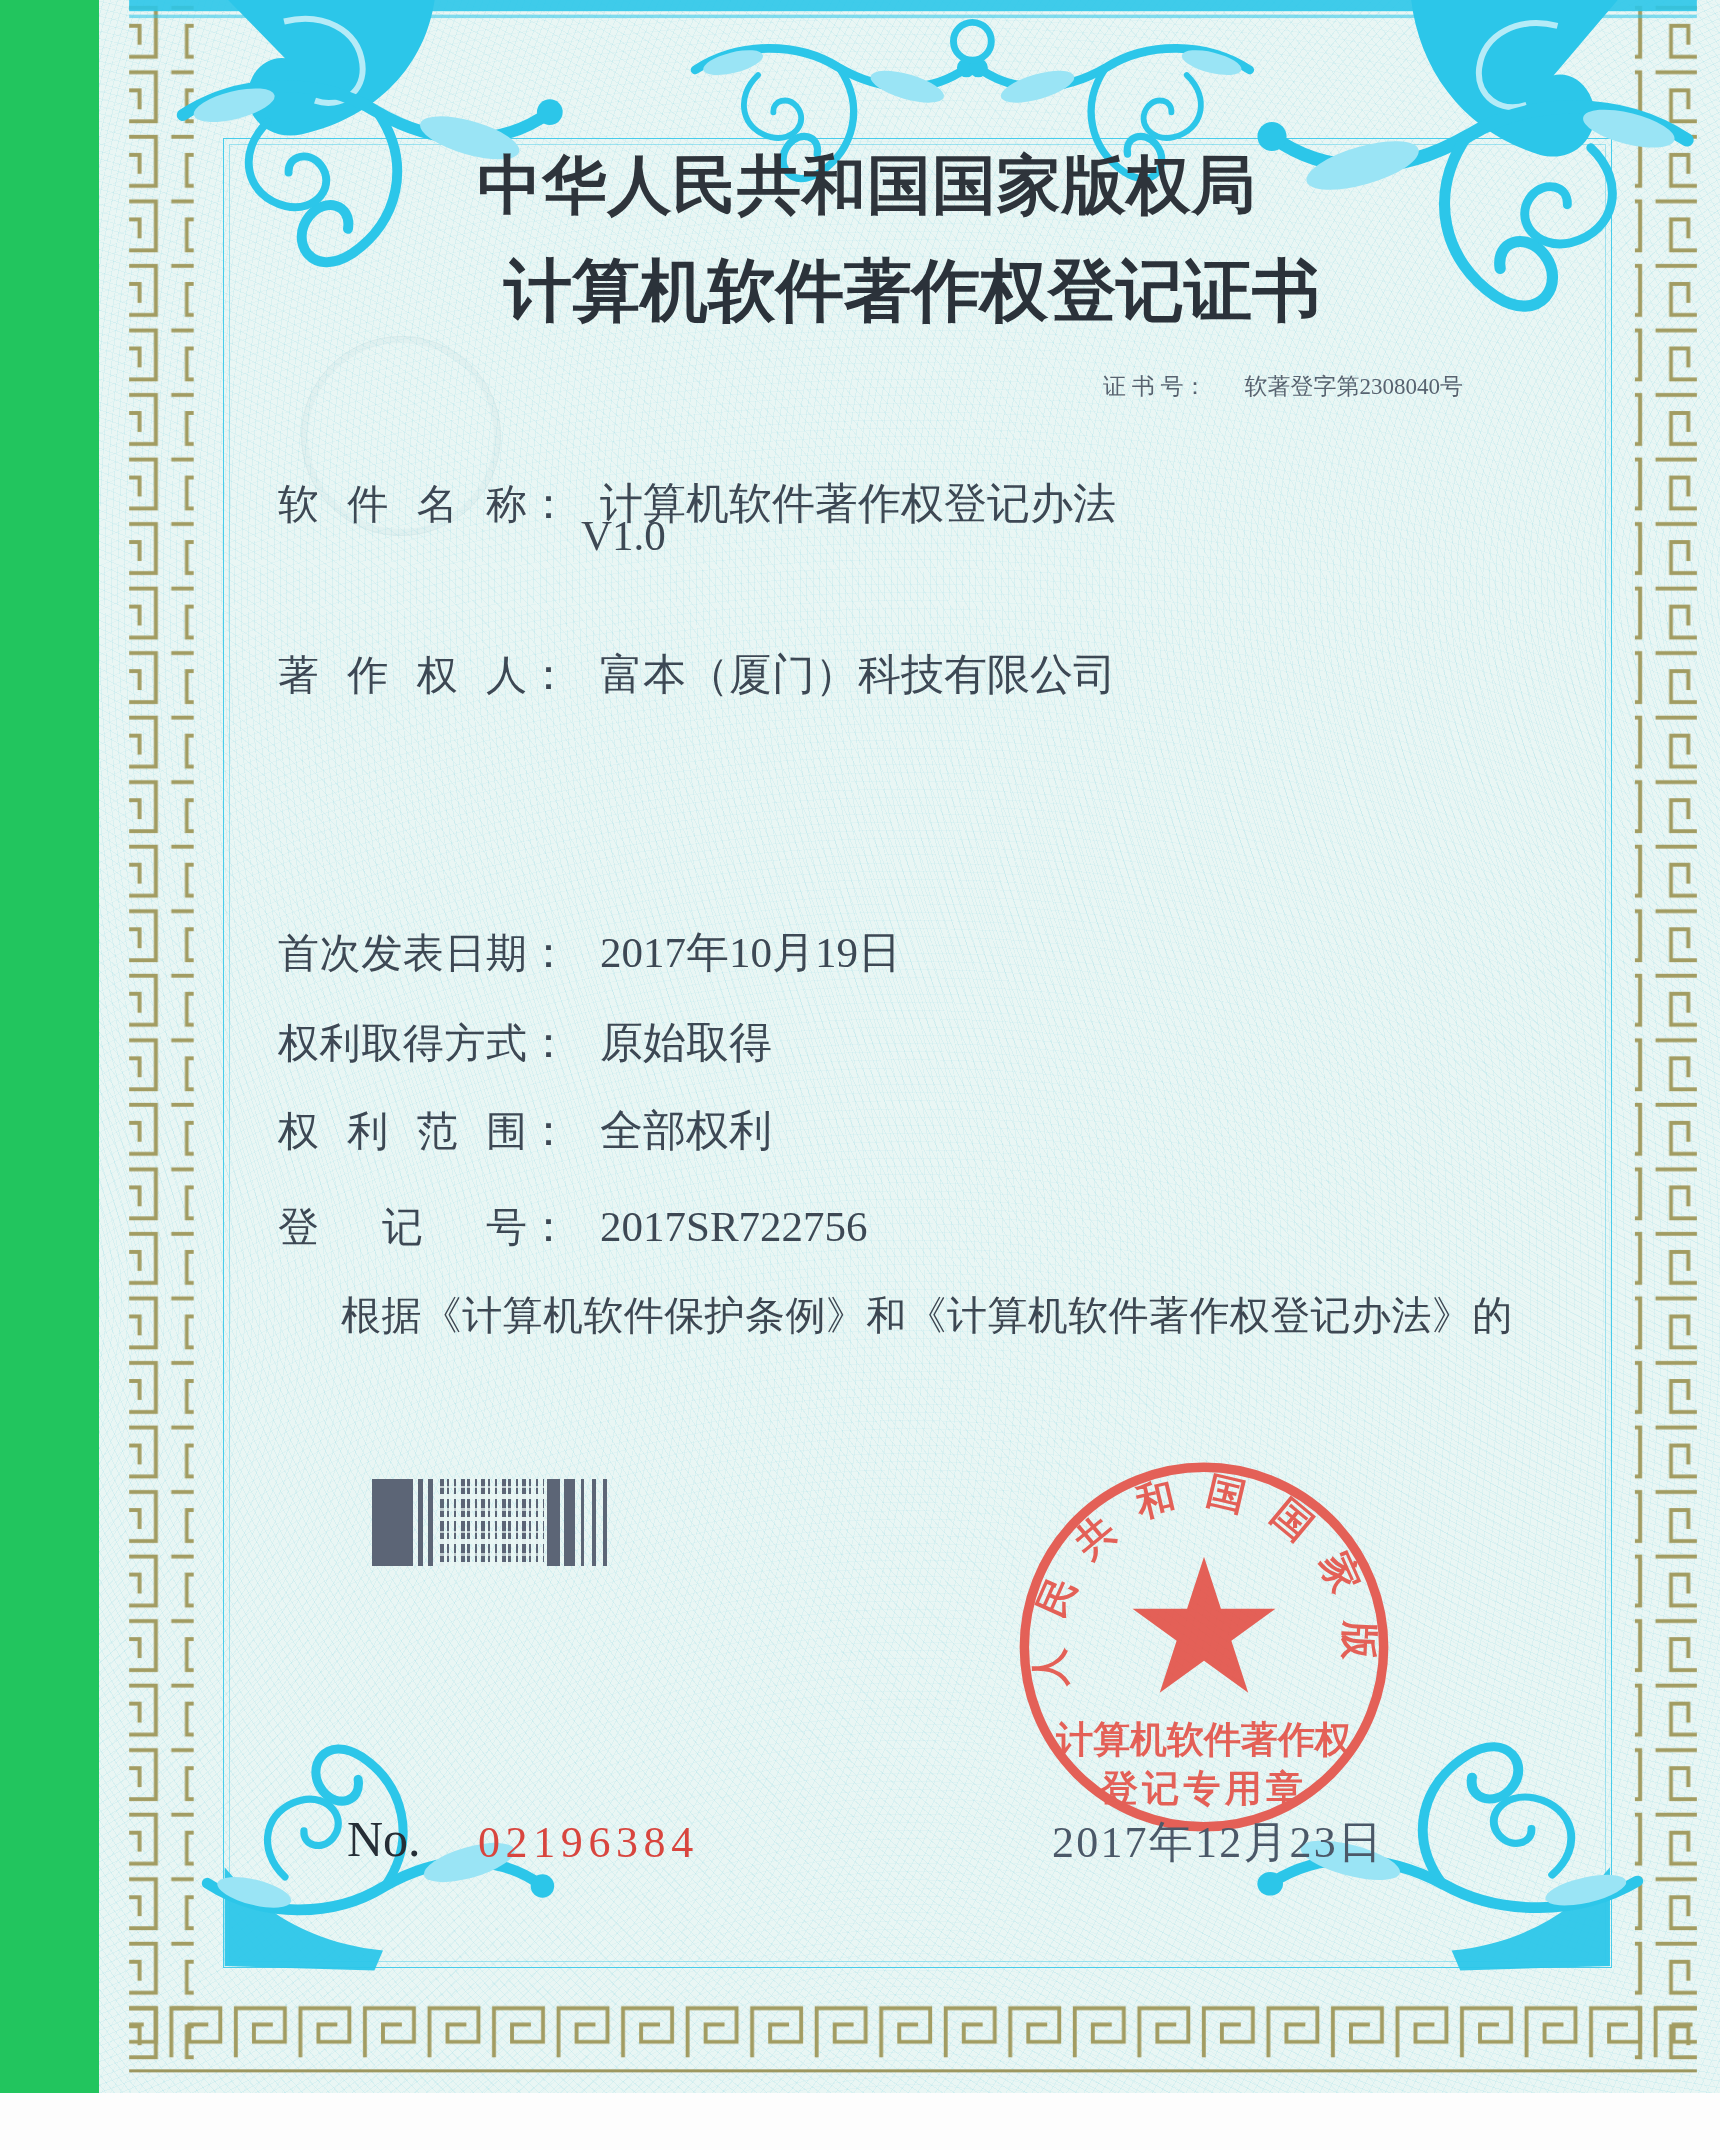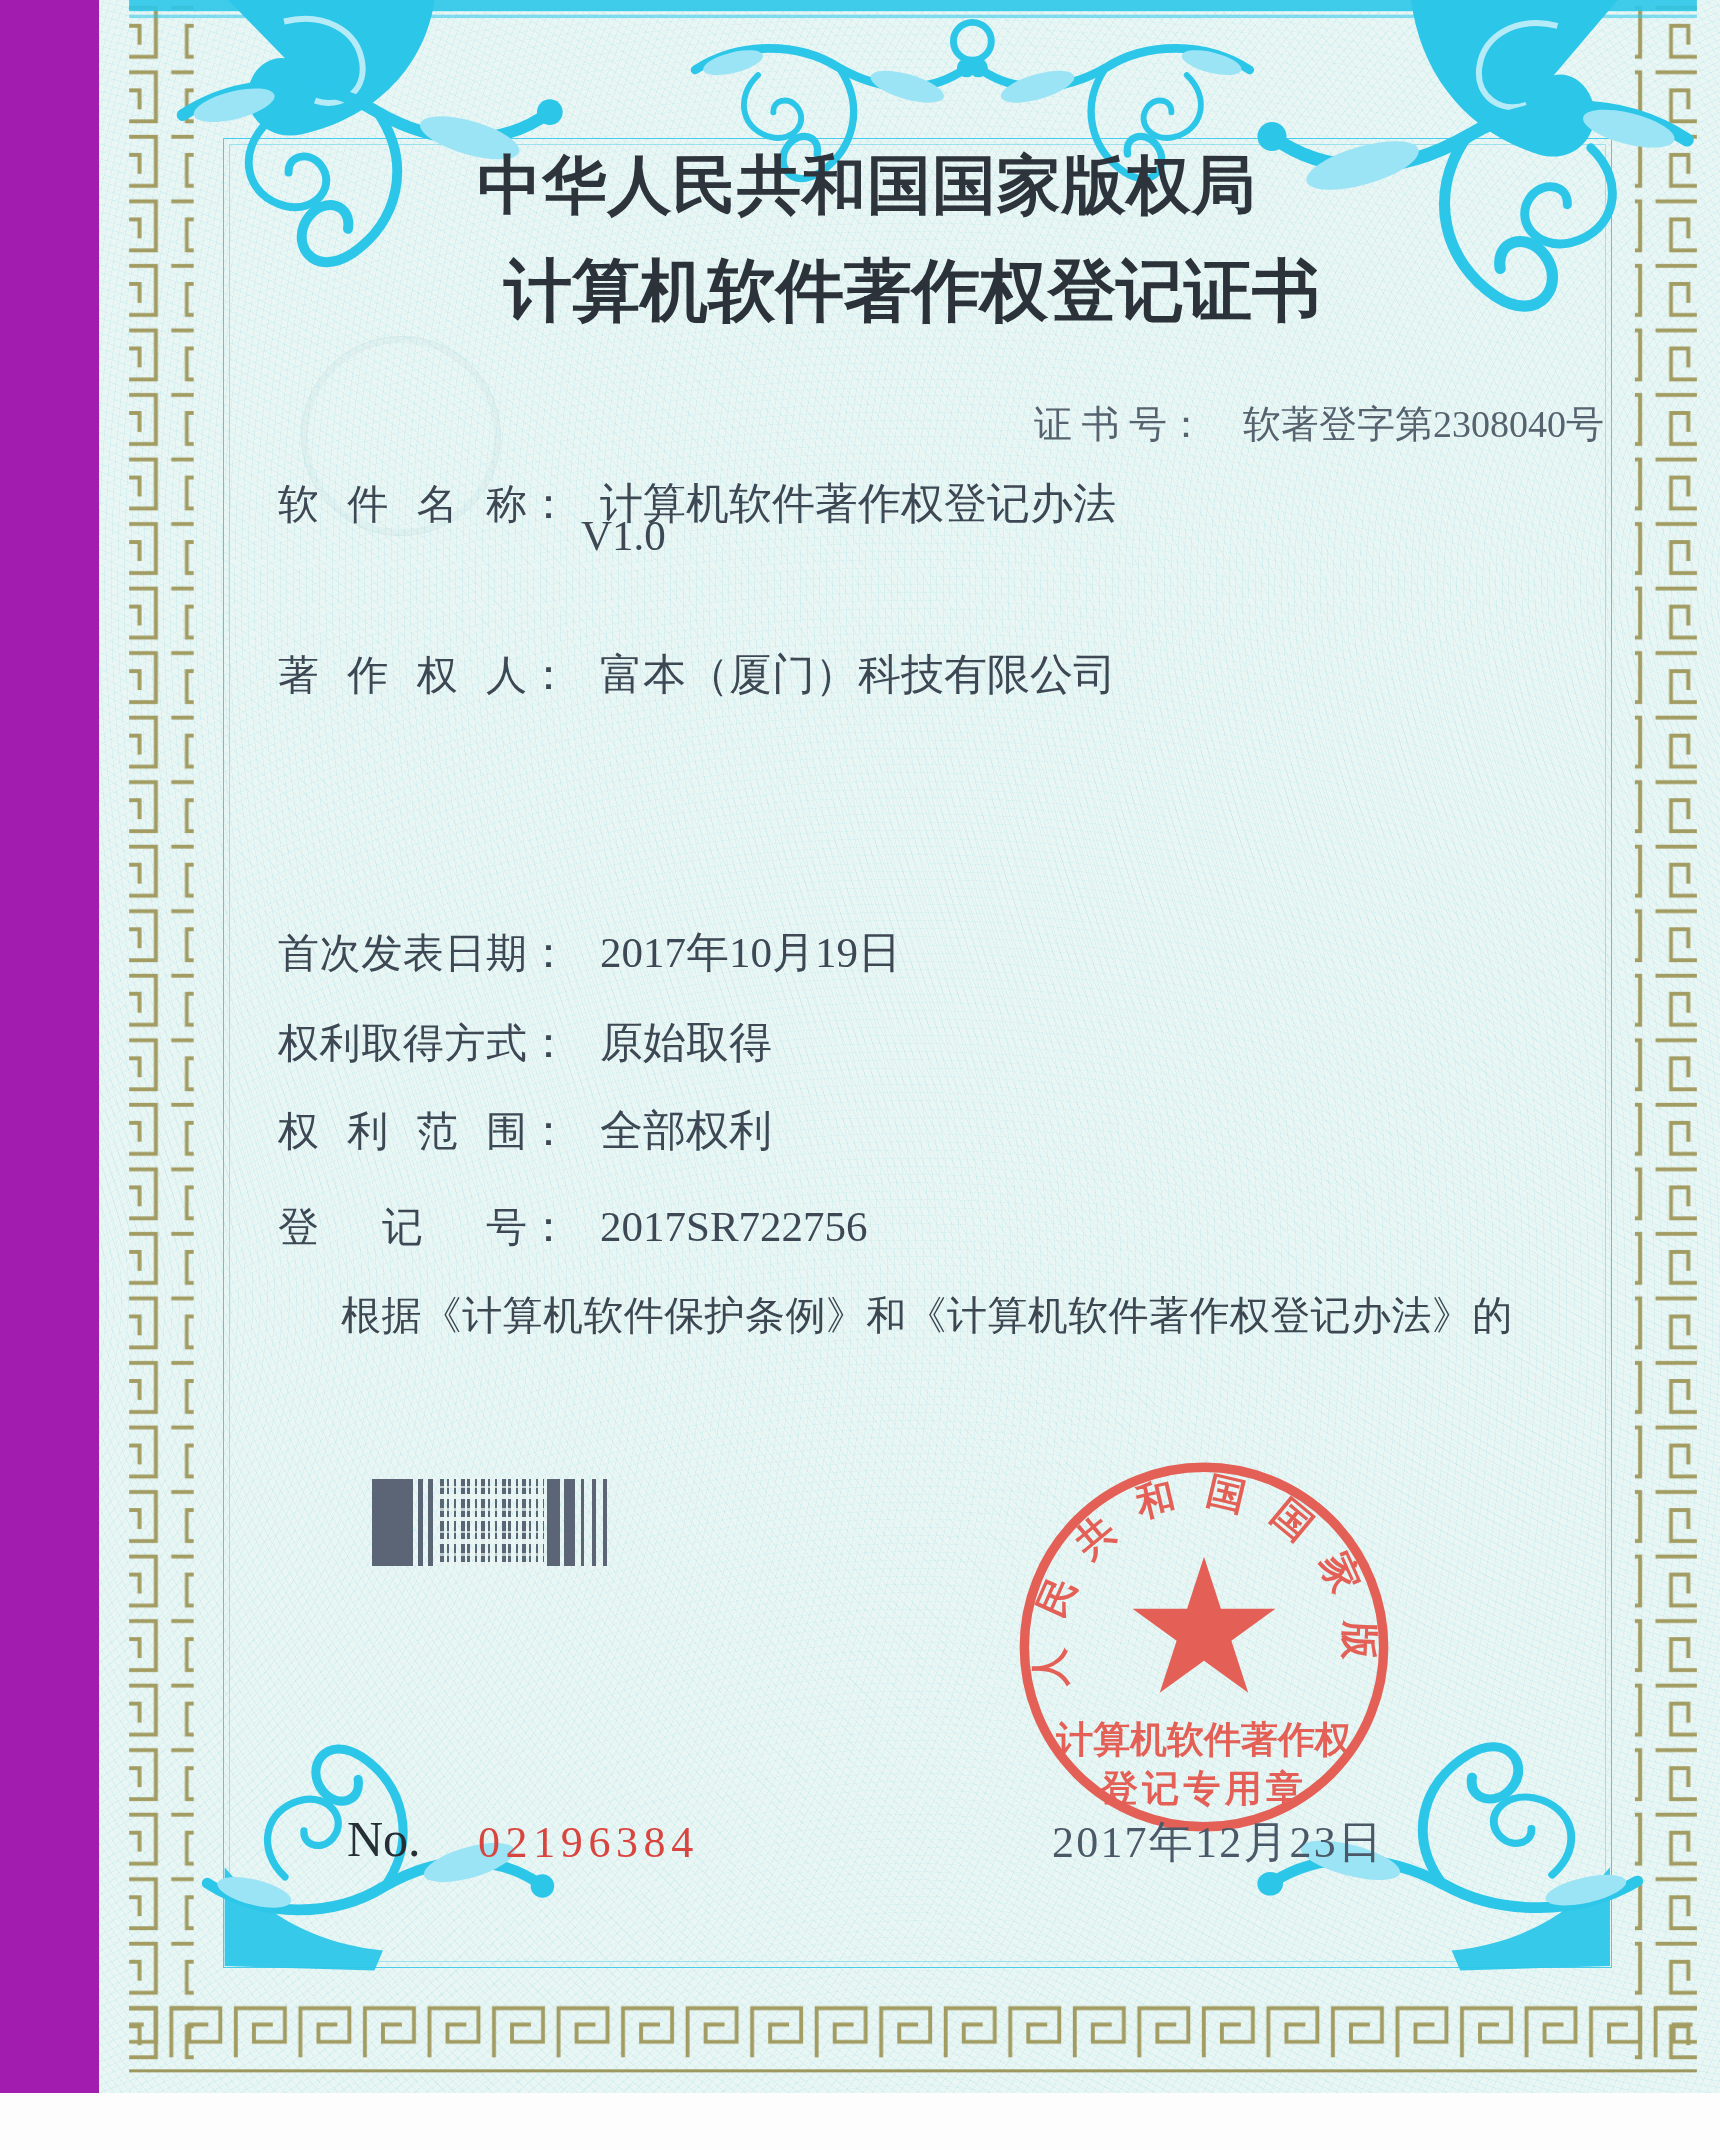--- a/index.html
+++ b/index.html
@@ -1,16 +1,16 @@
 <!DOCTYPE html>
 <html style="font-size:6.9px"><head>
 <meta charset="utf-8">
 <style>
   html,body{margin:0;padding:0;background:#fdfdfd;}
-  .stage{position:relative;width:1721px;height:2151px;background:#a21caf;overflow:hidden;
+  .stage{position:relative;width:1721px;height:2151px;background:#22c55e;overflow:hidden;
          font-family:"Liberation Serif","DejaVu Serif",serif;}
   
   .paper{position:absolute;left:99px;top:0;width:1622px;height:2093px;
     background:
       repeating-radial-gradient(circle at 115% 28%, rgba(110,205,220,.14) 0 0.9px, transparent 0.9px 6.5px),
       repeating-radial-gradient(circle at -18% 62%, rgba(110,205,220,.12) 0 0.9px, transparent 0.9px 7.3px),
       repeating-radial-gradient(circle at 50% 120%, rgba(140,215,228,.10) 0 0.9px, transparent 0.9px 8.2px),
       #e9f6f4;}
   
   .frame1{position:absolute;left:124px;top:138px;width:1387px;height:1828px;
@@ -19,21 +19,21 @@
           border:0.9px solid rgba(44,198,233,.40);z-index:2;}
   .decor{position:absolute;left:0;top:0;z-index:3;pointer-events:none;}
   .emboss{position:absolute;left:202px;top:336px;width:198px;height:198px;border-radius:50%;
           border:1.7px solid rgba(140,185,195,.20);box-shadow:inset 0 0 0 6px rgba(160,200,210,.10);z-index:1;}
   
   .t{position:absolute;color:#32383e;white-space:nowrap;z-index:6;}
   .title{left:338px;top:142px;width:860px;text-align:center;font-size:64px;font-weight:bold;
          letter-spacing:0.9px;color:#2e343b;}
   .subtitle{left:383px;top:246px;width:860px;text-align:center;font-size:68px;font-weight:bold;
             color:#2b323a;}
-  .certno{left:935px;top:371px;font-size:38px;color:#57626f;margin-top:28px;}
+  .certno{left:1004px;top:371px;font-size:23px;color:#57626f;}
   .certno .v{margin-left:38px;}
   .row{left:179px;font-size:43px;color:#3d4854;}
   .lab{display:inline-block;width:249px;text-align:justify;text-align-last:justify;
        font-size:41px;vertical-align:baseline;margin-top:32px;}
   .val{margin-left:30px;}
   .r1{top:445px}.r1b{left:482px;top:511px;font-size:43px;color:#3d4854;}
   .r2{top:616px}.r3{top:797px}.r4{top:894px}.r5{top:984px}.r6{top:1072px}.r7{top:1168px}
   .st1{left:242px;top:1288px;font-size:40px;color:#3d4752;letter-spacing:0.4px;}
   .st2{left:169px;top:1382px;font-size:40px;color:#3d4752;letter-spacing:0.4px;}
   

